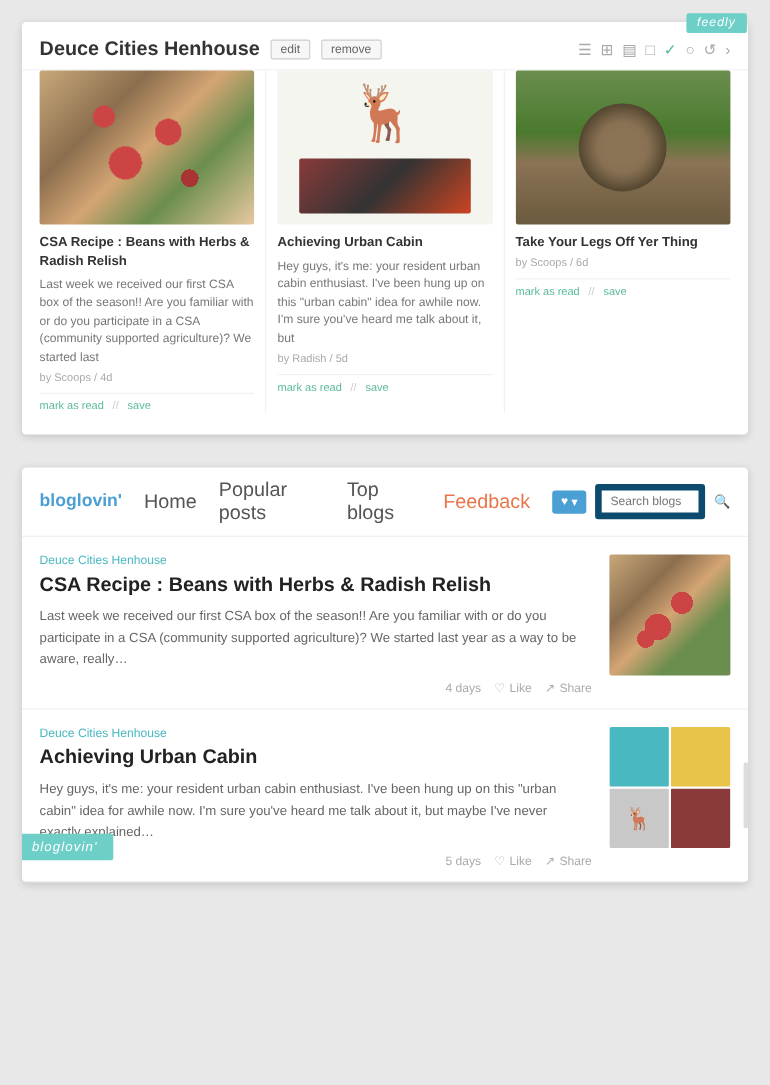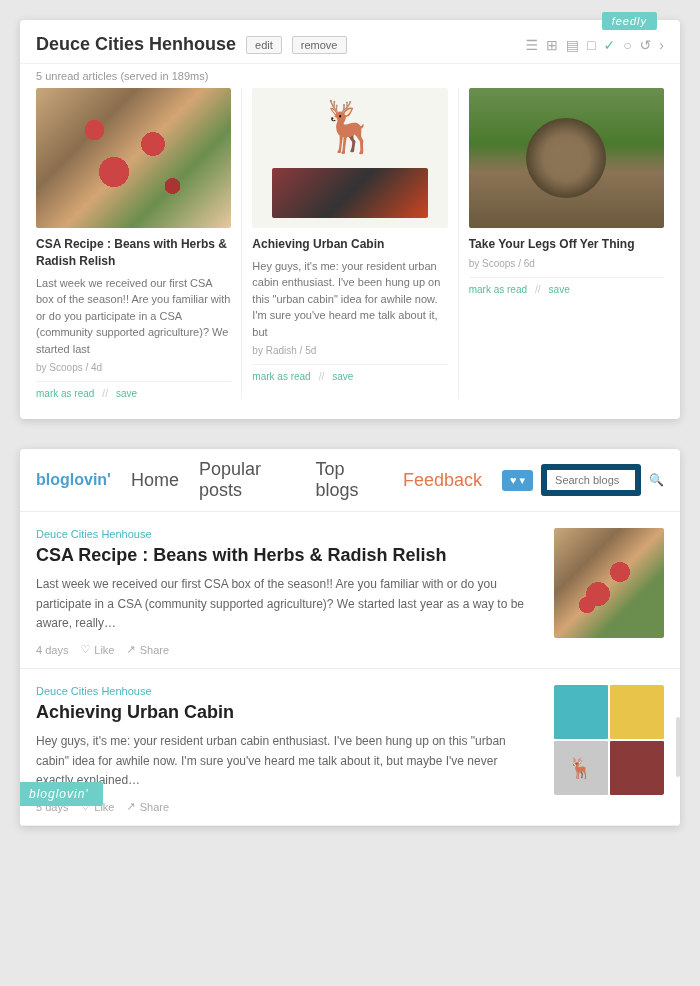--- a/index.html
+++ b/index.html
@@ -17,21 +17,21 @@
       border-radius: 4px;
       box-shadow: 0 2px 8px rgba(0,0,0,0.15);
       margin-bottom: 30px;
       position: relative;
       padding: 0 0 10px 0;
     }
 
     .feedly-tag {
       position: absolute;
       top: -8px;
-      right: 23px;
+      right: 1px;
       background: #6dcfc8;
       color: #fff;
       font-size: 11px;
       font-style: italic;
       padding: 3px 10px;
       border-radius: 2px;
       letter-spacing: 1px;
     }
 
     .feedly-header {
@@ -336,20 +336,21 @@
       line-height: 1.6;
       margin-bottom: 10px;
     }
 
     .bl-post-meta {
       display: flex;
       align-items: center;
       gap: 12px;
       font-size: 11px;
       color: #aaa;
+      justify-content: flex-end;
     }
 
     .bl-like {
       display: flex;
       align-items: center;
       gap: 4px;
       cursor: pointer;
       color: #aaa;
     }
 
@@ -429,21 +430,20 @@
       <span class="feedly-toolbar-icon">⊞</span>
       <span class="feedly-toolbar-icon">▤</span>
       <span class="feedly-toolbar-icon">□</span>
       <span class="feedly-toolbar-icon" style="color:#5cba9a;">✓</span>
       <span class="feedly-toolbar-icon">○</span>
       <span class="feedly-toolbar-icon">↺</span>
       <span class="feedly-toolbar-icon">›</span>
     </div>
   </div>
 
-  <div class="feedly-meta">5 unread articles (served in 189ms)</div>
 
   <div class="feedly-articles">
 
     <div class="feedly-article">
       <div class="article-img img-food"></div>
       <div class="article-title">CSA Recipe : Beans with Herbs &amp; Radish Relish</div>
       <div class="article-excerpt">Last week we received our first CSA box of the season!! Are you familiar with or do you participate in a CSA (community supported agriculture)? We started last</div>
       <div class="article-byline">by Scoops / 4d</div>
       <div class="article-actions">
         <a class="action-link">mark as read</a>

